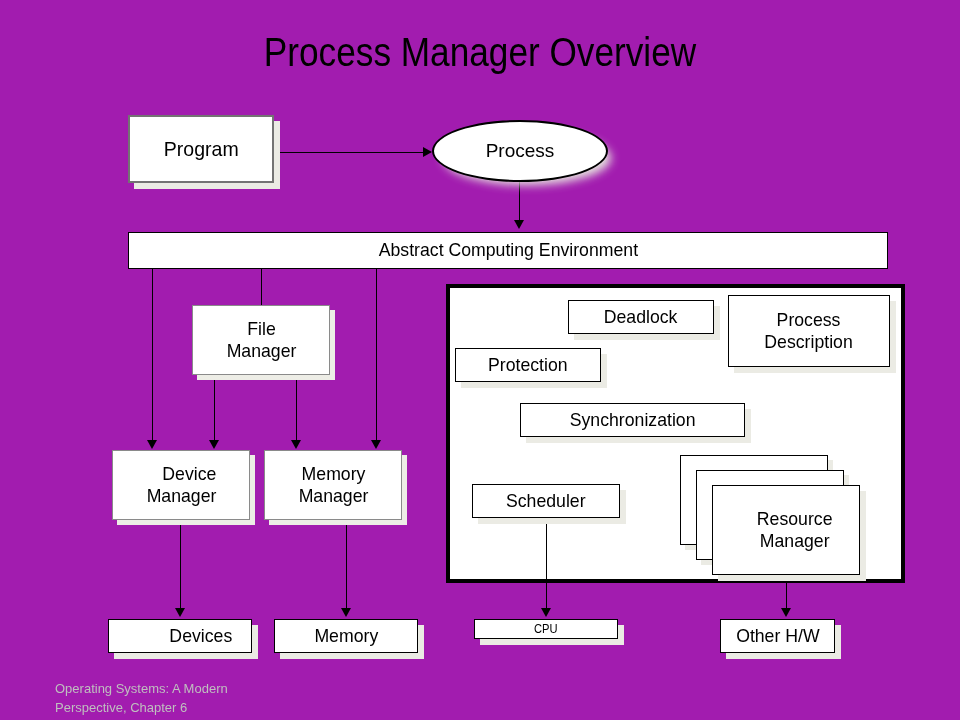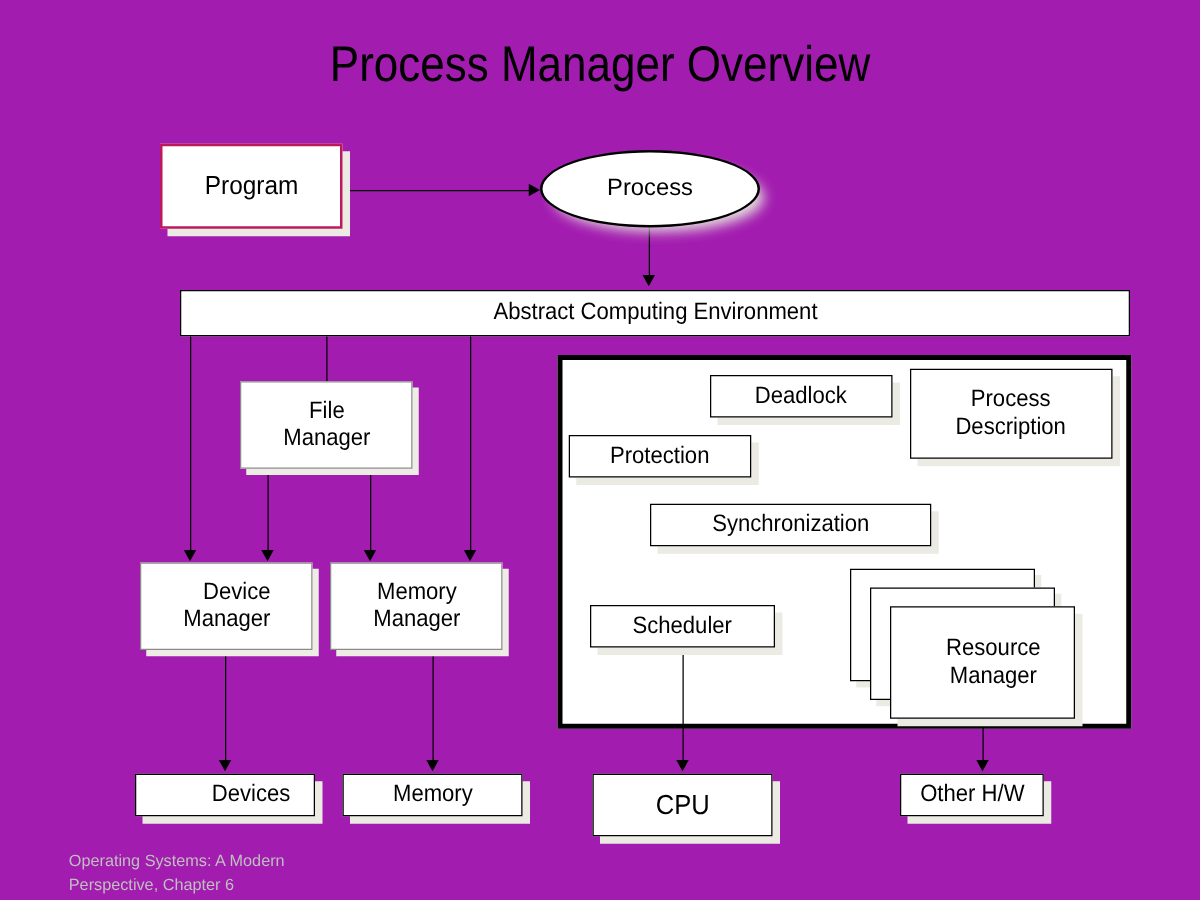--- a/index.html
+++ b/index.html
@@ -45,21 +45,21 @@
     line-height: 1.18;
     z-index: 4;
   }
   .node .lbl {
     display: block;
     transform: scaleX(0.93);
     white-space: pre-line;
   }
 
   
-  .bd-thick  { border: 2px solid #be185d; }
+  .bd-thick  { border: 2px solid #737373; }
   .bd-med    { border: 1.5px solid #000000; }
   .bd-thin   { border: 1px solid #8a8a8a; }
 
   
   .shadow { box-shadow: 6px 6px 0 0 #ebebe4; }
   .shadow-sm { box-shadow: 5px 5px 0 0 #edede6; }
 
   
   .ellipse {
     position: absolute;
@@ -152,21 +152,21 @@
   <div class="hline" style="left:274px; top:152px; width:150px;"></div>
   <div class="arrow-right" style="left:423px; top:147px;"></div>
 
   <div class="ellipse shadow" style="left:432px; top:120px; width:176px; height:62px; font-size:19px; box-shadow:7px 7px 10px -4px #e6e6de;">
     <span class="lbl">Process</span>
   </div>
 
   <div class="vline" style="left:519px; top:182px; height:39px;"></div>
   <div class="arrow-down" style="left:514px; top:220px;"></div>
 
-  <div class="node bd-med" style="left:128px; top:232px; width:760px; height:37px; font-size:19px;margin-left:16px;">
+  <div class="node bd-med" style="left:128px; top:232px; width:760px; height:37px; font-size:19px;">
     <span class="lbl">Abstract Computing Environment</span>
   </div>
 
   <div class="vline" style="left:152px; top:269px; height:172px;"></div>
   <div class="arrow-down" style="left:147px; top:440px;"></div>
 
   <div class="vline" style="left:261px; top:269px; height:36px;"></div>
 
   <div class="vline" style="left:376px; top:269px; height:172px;"></div>
   <div class="arrow-down" style="left:371px; top:440px;"></div>
@@ -233,21 +233,21 @@
   <div class="arrow-down" style="left:781px; top:608px;"></div>
 
   <div class="node bd-med shadow" style="left:108px; top:619px; width:144px; height:34px; font-size:19px;padding-left:41px;">
     <span class="lbl">Devices</span>
   </div>
 
   <div class="node bd-med shadow" style="left:274px; top:619px; width:144px; height:34px; font-size:19px;">
     <span class="lbl">Memory</span>
   </div>
 
-  <div class="node bd-med shadow" style="left:474px; top:619px; width:144px; height:50px; font-size:22px;">
+  <div class="node bd-med shadow" style="left:474px; top:619px; width:144px; height:20px; font-size:12px;">
     <span class="lbl">CPU</span>
   </div>
 
   <div class="node bd-med shadow" style="left:720px; top:619px; width:115px; height:34px; font-size:19px;">
     <span class="lbl">Other H/W</span>
   </div>
 
   <div id="footer">
     <span class="fl">Operating Systems: A Modern</span>
     <span class="fl">Perspective, Chapter 6</span>

